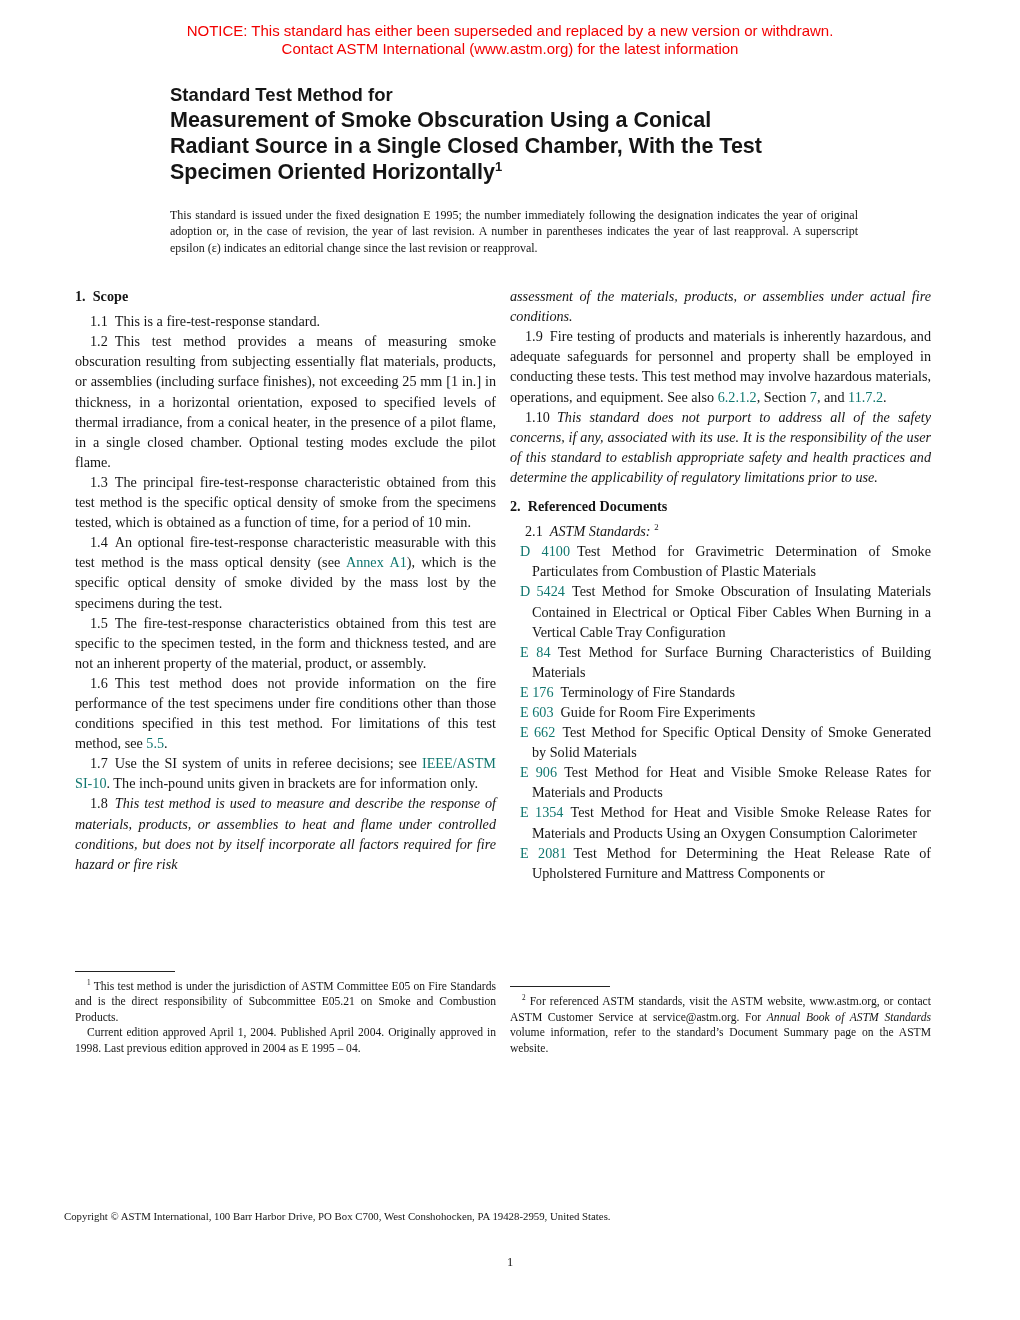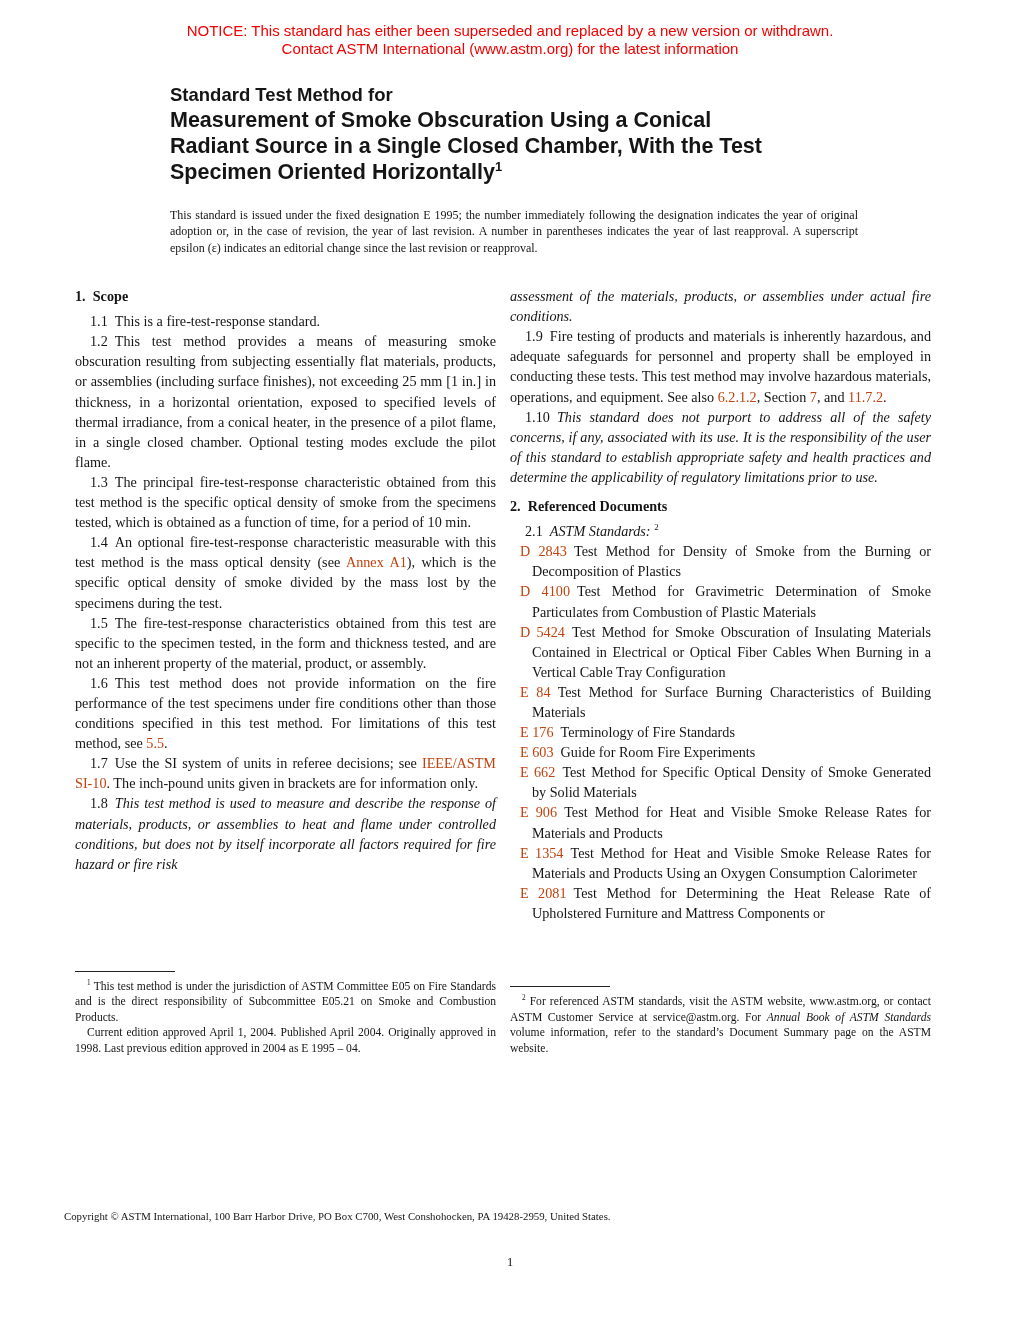--- a/index.html
+++ b/index.html
@@ -34,21 +34,21 @@
   .columns{display:flex;gap:14px;margin-top:30px;height:774px;}
   .col{width:421px;flex:0 0 421px;display:flex;flex-direction:column;
        font-size:14.2px;line-height:1.415;text-align:justify;}
   .sec-head{font-weight:bold;margin:0 0 5px 0;}
   .sec-head.second{margin-top:9px;}
   p{margin:0;}
   .para{text-indent:15px;}
   .cont{text-indent:0;}
   .ref{margin-left:10px;padding-left:12px;text-indent:-12px;}
   .it{font-style:italic;}
-  .link{color:#c2410c;}
+  .link{color:#0f766e;}
   sup{font-size:.62em;line-height:0;}
 
   
   .fn-block{margin-top:auto;padding-bottom:4px;}
   .fn-rule{width:100px;border-top:1.2px solid #222;margin:0 0 7px 0;}
   .fn{font-size:11.6px;line-height:1.33;text-indent:12px;text-align:justify;}
 
   
   .copyright{position:absolute;left:64px;top:1210px;font-size:10.8px;}
   .pageno{position:absolute;left:0;top:1255px;width:100%;text-align:center;font-size:12.5px;}
@@ -91,21 +91,20 @@
         <p class="fn"><span>Current edition approved April 1, 2004. Published April 2004. Originally approved in 1998. Last previous edition approved in 2004 as E 1995 – 04.</span></p>
       </div>
     </div>
 
     <div class="col">
       <p class="cont"><span class="it">assessment of the materials, products, or assemblies under actual fire conditions.</span></p>
       <p class="para"><span>1.9 Fire testing of products and materials is inherently hazardous, and adequate safeguards for personnel and property shall be employed in conducting these tests. This test method may involve hazardous materials, operations, and equipment. See also </span><span class="link">6.2.1.2</span><span>, Section </span><span class="link">7</span><span>, and </span><span class="link">11.7.2</span><span>.</span></p>
       <p class="para"><span>1.10 </span><span class="it">This standard does not purport to address all of the safety concerns, if any, associated with its use. It is the responsibility of the user of this standard to establish appropriate safety and health practices and determine the applicability of regulatory limitations prior to use.</span></p>
       <p class="sec-head second">2. Referenced Documents</p>
       <p class="para"><span>2.1 </span><span class="it">ASTM Standards:</span><span> </span><sup>2</sup></p>
-      <p class="ref"><span class="link">D 2843</span><span> Test Method for Density of Smoke from the Burning or Decomposition of Plastics</span></p>
       <p class="ref"><span class="link">D 4100</span><span> Test Method for Gravimetric Determination of Smoke Particulates from Combustion of Plastic Materials</span></p>
       <p class="ref"><span class="link">D 5424</span><span> Test Method for Smoke Obscuration of Insulating Materials Contained in Electrical or Optical Fiber Cables When Burning in a Vertical Cable Tray Configuration</span></p>
       <p class="ref"><span class="link">E 84</span><span> Test Method for Surface Burning Characteristics of Building Materials</span></p>
       <p class="ref"><span class="link">E 176</span><span> Terminology of Fire Standards</span></p>
       <p class="ref"><span class="link">E 603</span><span> Guide for Room Fire Experiments</span></p>
       <p class="ref"><span class="link">E 662</span><span> Test Method for Specific Optical Density of Smoke Generated by Solid Materials</span></p>
       <p class="ref"><span class="link">E 906</span><span> Test Method for Heat and Visible Smoke Release Rates for Materials and Products</span></p>
       <p class="ref"><span class="link">E 1354</span><span> Test Method for Heat and Visible Smoke Release Rates for Materials and Products Using an Oxygen Consumption Calorimeter</span></p>
       <p class="ref"><span class="link">E 2081</span><span> Test Method for Determining the Heat Release Rate of Upholstered Furniture and Mattress Components or</span></p>
       <div class="fn-block">

